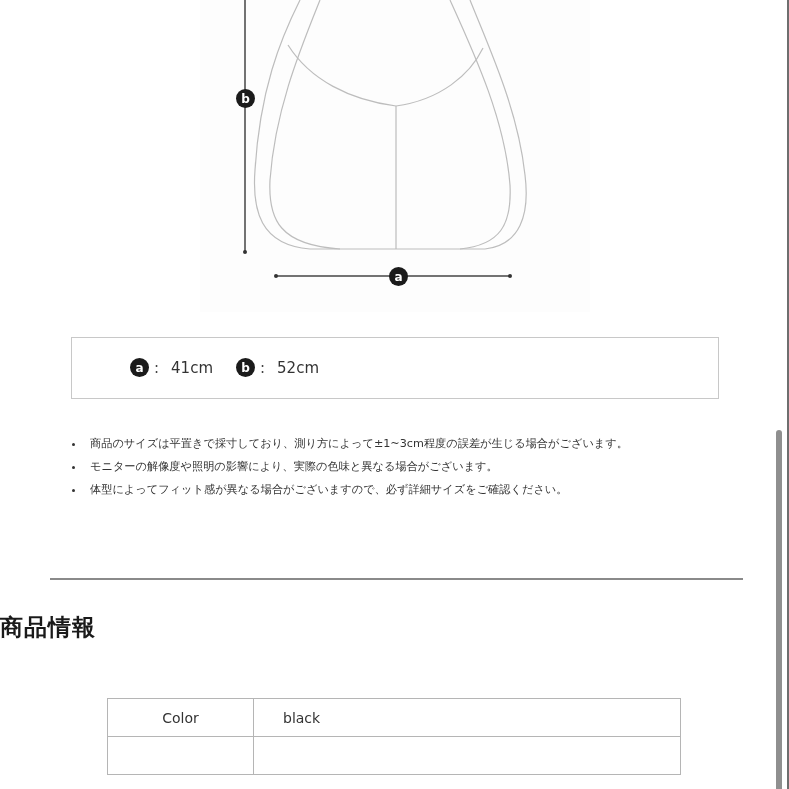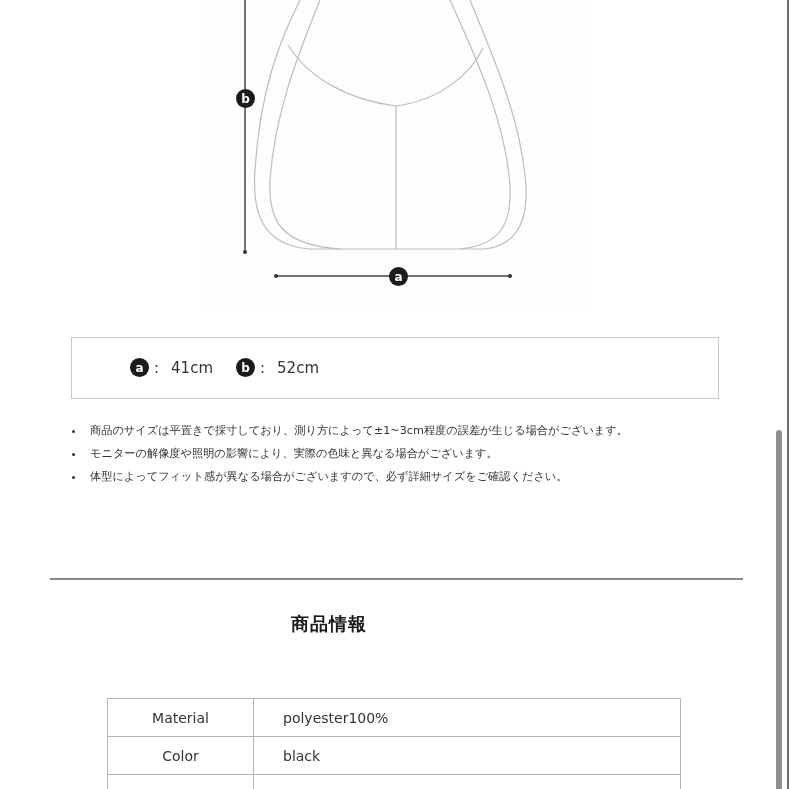--- a/index.html
+++ b/index.html
@@ -21,33 +21,33 @@
   .size-item { position: absolute; top: 20px; display: flex; align-items: center; font-size: 15px; color: #333; }
   .size-item.a { left: 58px; }
   .size-item.b { left: 164px; }
   .badge {
     width: 19px; height: 19px; border-radius: 50%; background: #1b1b1b; color: #fff;
     font-size: 12px; font-weight: bold; display: inline-flex; align-items: center; justify-content: center;
     line-height: 1;
   }
   .colon { margin: 0 12px 0 5px; color: #444; }
   .notes {
-    position: absolute; left: 70px; top: 421px; margin: 0; padding: 0; list-style: none;
+    position: absolute; left: 70px; top: 434px; margin: 0; padding: 0; list-style: none;
     font-size: 11.2px; color: #333;
   }
   .notes li { position: relative; padding-left: 20px; height: 23px; line-height: 20px; white-space: nowrap; }
   .notes li::before {
     content: ""; position: absolute; left: 2px; top: 9px; width: 3px; height: 3px; border-radius: 50%; background: #333;
   }
   .divider {
     position: absolute; left: 50px; top: 578px; width: 693px; height: 2px; background: #8a8a8a;
   }
   .section-title {
-    position: absolute; left: 0; top: 612px; width: 658px; text-align: center;
-    font-size: 18px; font-weight: bold; color: #1a1a1a; letter-spacing: 1px;
+    position: absolute; left: 0; top: 612px; width: 658px; text-align: left;
+    font-size: 23px; font-weight: bold; color: #1a1a1a; letter-spacing: 1px;
   }
   .info-table {
     position: absolute; left: 107px; top: 698px; width: 574px;
     border-collapse: collapse; font-size: 14px; color: #333;
   }
   .info-table td { border: 1px solid #b5b5b5; height: 37px; padding: 0; }
   .info-table td.k { width: 145px; text-align: center; }
   .info-table td.v { padding-left: 29px; text-align: left; }
   .scroll-track {
     position: absolute; left: 787px; top: 0; width: 2px; height: 789px; background: #6e6e6e;
@@ -103,24 +103,20 @@
   <li>モニターの解像度や照明の影響により、実際の色味と異なる場合がございます。</li>
   <li>体型によってフィット感が異なる場合がございますので、必ず詳細サイズをご確認ください。</li>
 </ul>
 
 <div class="divider"></div>
 
 <div class="section-title">商品情報</div>
 
 <table class="info-table">
   <tbody>
-      <tr>
-    <td class="k">Material</td>
-    <td class="v">polyester100%</td>
-  </tr>
   <tr>
     <td class="k">Color</td>
     <td class="v">black</td>
   </tr>
   <tr>
     <td class="k"></td>
     <td class="v"></td>
   </tr>
 </tbody>
   </table>

